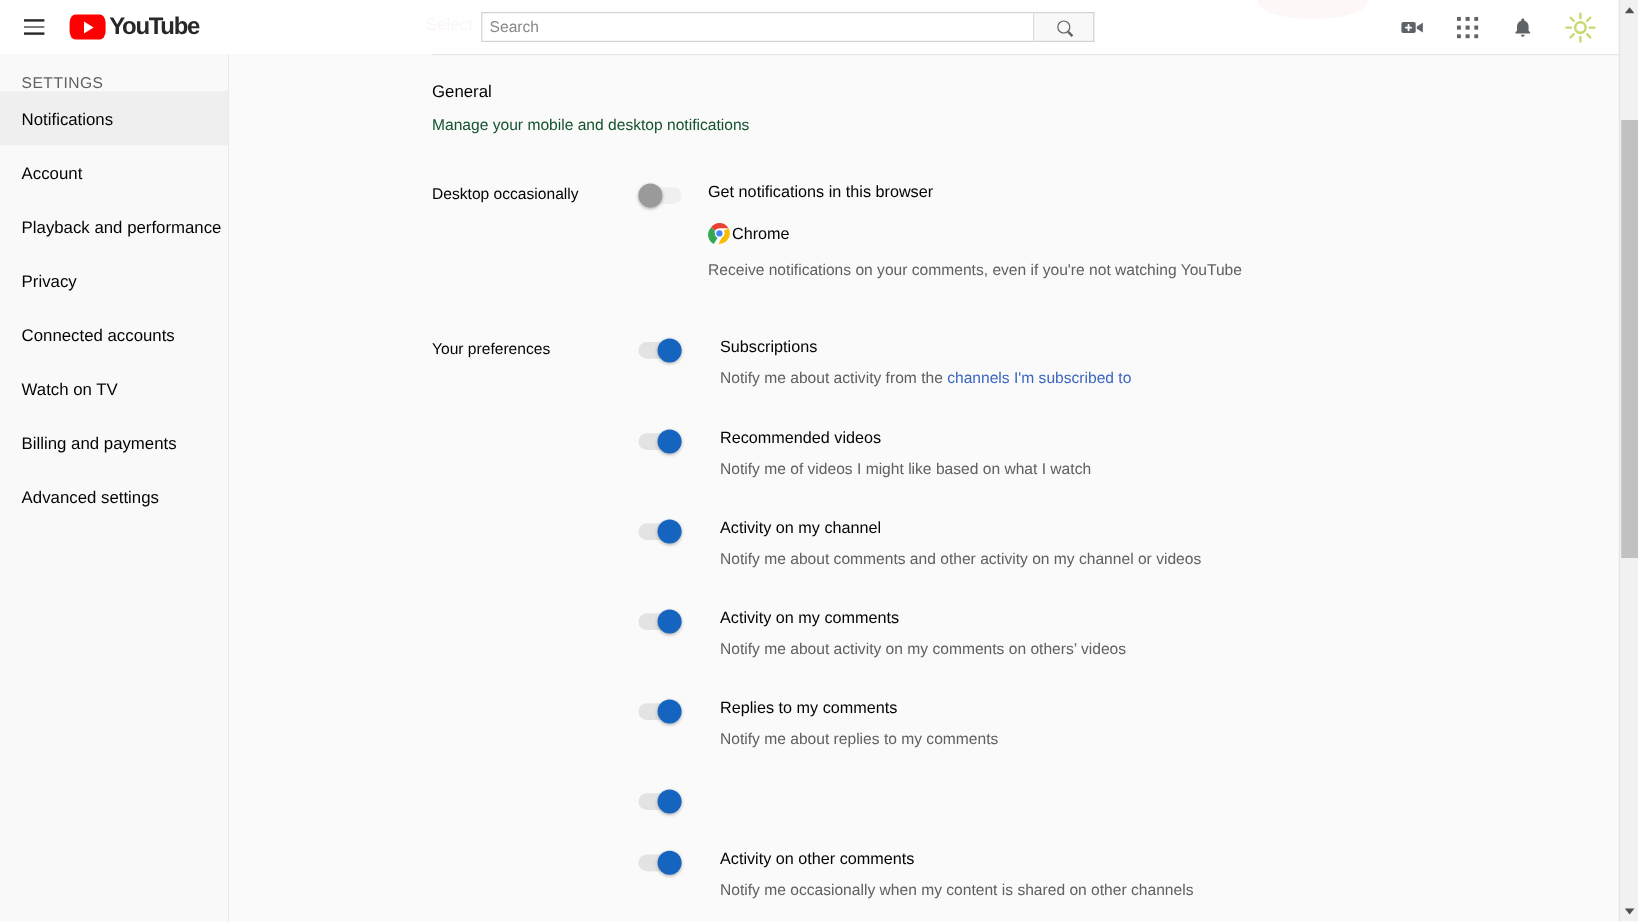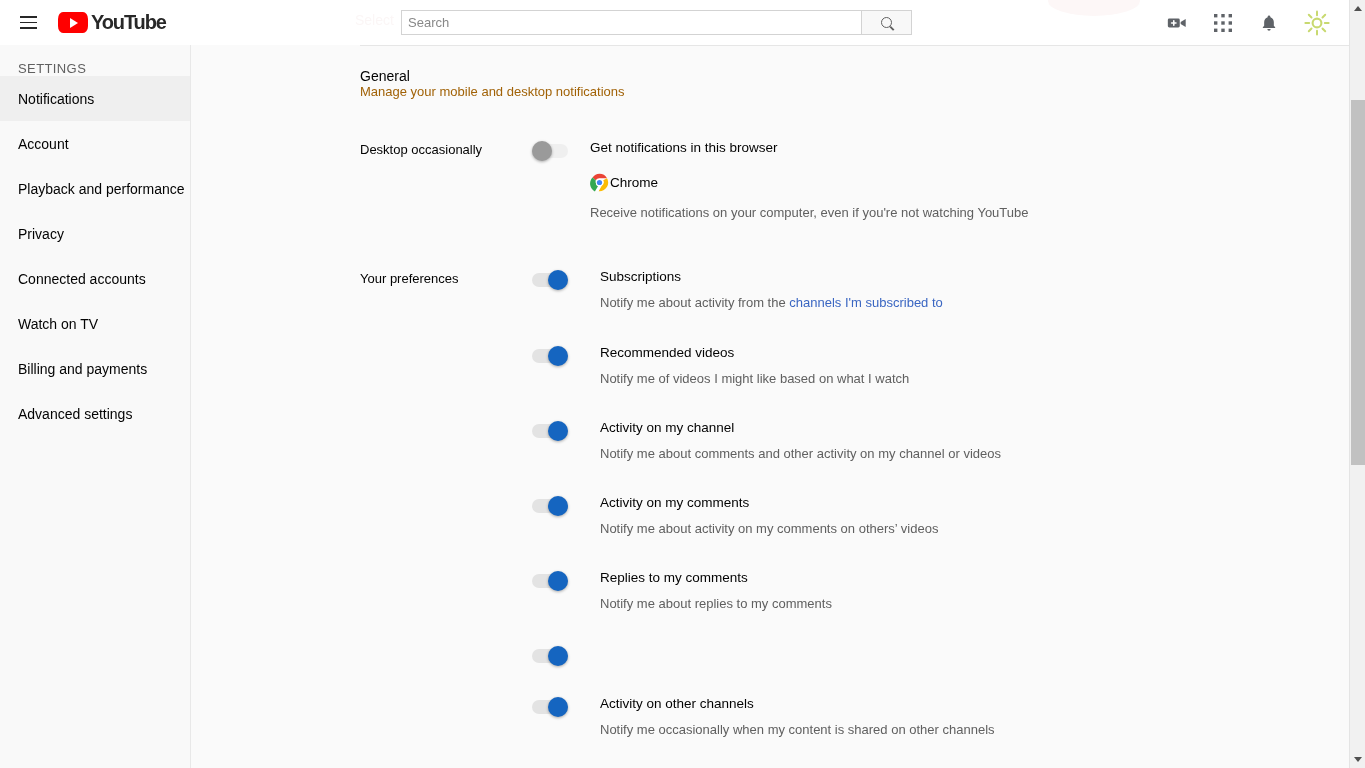--- a/index.html
+++ b/index.html
@@ -111,21 +111,21 @@
     background: #fafafa;
   }
   .content-inner {
     position: absolute; left: 169px; top: 0;
     width: 989px; min-height: 723px;
     background: #fafafa;
     border-top: 1px solid #e6e6e6;
     padding-top: 22px;
   }
   .sec-title { font-size: 14px; color: #030303; font-weight: 400; }
-  .sec-sub { font-size: 13px; color: #a16207; }
+  .sec-sub { font-size: 13px; color: #14532d; margin-top: 12px; }
 
   .row { display: flex; margin-top: 0; }
   .row-label {
     width: 172px; flex: 0 0 172px;
     font-size: 13px; color: #030303; padding-top: 2px;
   }
   .row-body { flex: 1; }
 
   .toggle-line { display: flex; align-items: flex-start; }
   .toggle {
@@ -296,21 +296,21 @@
                 <svg class="chrome-icon" viewBox="0 0 48 48" aria-hidden="true">
                   <circle cx="24" cy="24" r="22" fill="#fff"></circle>
                   <path d="M24 2a22 22 0 0 1 19.05 11H24a11 11 0 0 0-9.53 5.5L6.4 11.6A21.94 21.94 0 0 1 24 2z" fill="#ea4335"></path>
                   <path d="M6.4 11.6l8.07 6.9A11 11 0 0 0 14.5 24a11 11 0 0 0 5.6 9.55l-7.8 13A22 22 0 0 1 6.4 11.6z" fill="#34a853"></path>
                   <path d="M43.05 13A22 22 0 0 1 24 46c-.72 0-1.43-.03-2.13-.1l8.17-14.1A11 11 0 0 0 35 24a11 11 0 0 0-1.6-5.7L43.05 13z" fill="#fbbc05"></path>
                   <circle cx="24" cy="24" r="9.2" fill="#fff"></circle>
                   <circle cx="24" cy="24" r="6.6" fill="#4285f4"></circle>
                 </svg>
                 <div class="browser-name">Chrome</div>
               </div>
-              <div class="toggle-desc" style="margin-top:13px;">Receive notifications on your computer, even if you're not watching YouTube</div>
+              <div class="toggle-desc" style="margin-top:13px;">Receive notifications on your comments, even if you're not watching YouTube</div>
             </div>
           </div>
         </div>
       </div>
 
       <div class="row" style="margin-top:48px;">
         <div class="row-label">Your preferences</div>
         <div class="row-body">
 
           <div class="toggle-line" style="margin-top:0;">
@@ -367,21 +367,21 @@
             <div class="toggle on">
                 <div class="knob"></div>
               </div>
           </div>
 
           <div class="toggle-line" style="margin-top:33px;">
             <div class="toggle on">
                 <div class="knob"></div>
               </div>
             <div class="toggle-texts">
-              <div class="toggle-label">Activity on other channels</div>
+              <div class="toggle-label">Activity on other comments</div>
               <div class="toggle-desc">Notify me occasionally when my content is shared on other channels</div>
             </div>
           </div>
 
         </div>
       </div>
 
     </div>
   </div>
 

